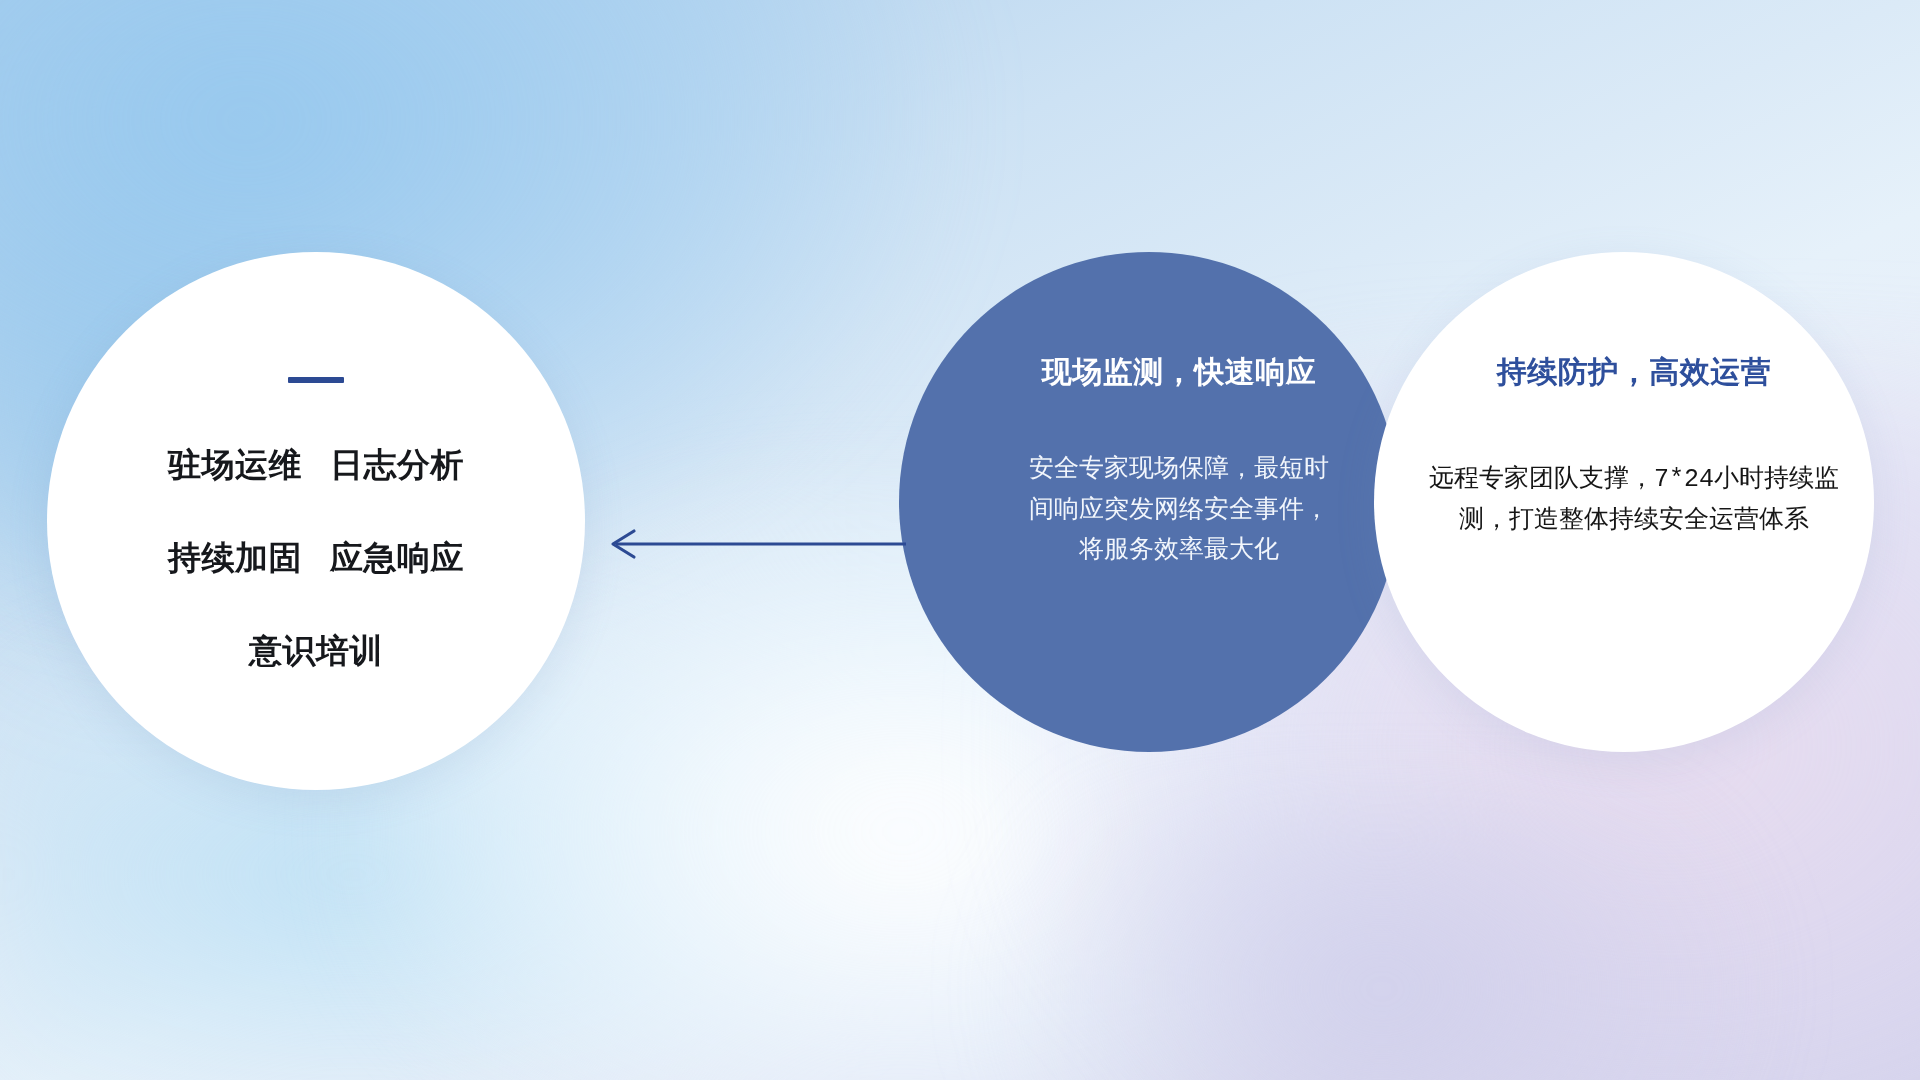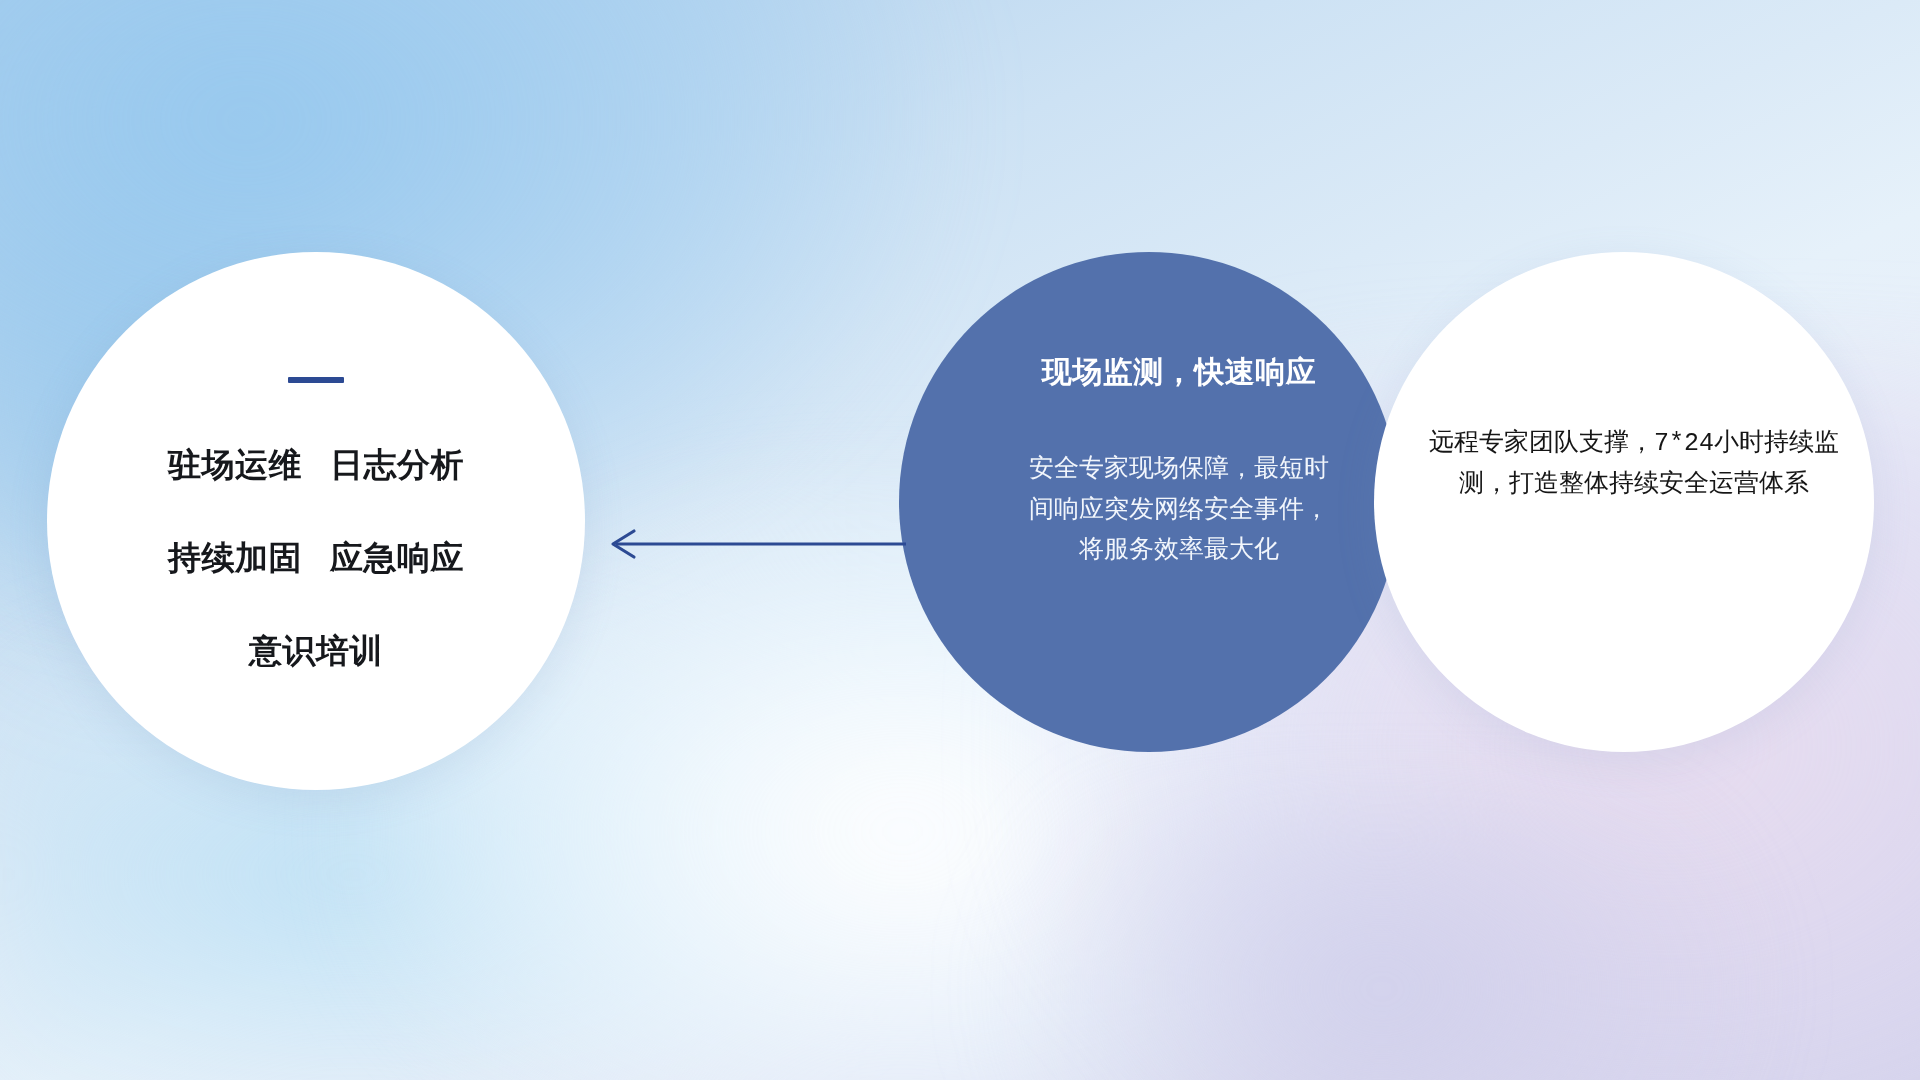--- a/index.html
+++ b/index.html
@@ -168,20 +168,21 @@
 
 <div class="circle" id="circle-mid">
   <div class="mid-inner">
     <div class="mid-title">现场监测，快速响应</div>
     <div class="mid-body">安全专家现场保障，最短时间响应突发网络安全事件，将服务效率最大化</div>
   </div>
 </div>
 
 <div class="circle" id="circle-right">
   <div class="right-inner">
+    <div class="right-title">持续防护，高效运营</div>
     <div class="right-body">远程专家团队支撑，7*24小时持续监测，打造整体持续安全运营体系</div>
   </div>
 </div>
 
 <div id="arrow">
   <svg width="310" height="48" viewBox="0 0 310 48" xmlns="http://www.w3.org/2000/svg">
     <line x1="310" y1="24" x2="20" y2="24" stroke="#2c4a93" stroke-width="3.2"></line>
     <polyline points="38,11 17,24 38,37" fill="none" stroke="#2c4a93" stroke-width="3.2" stroke-linecap="round" stroke-linejoin="round"></polyline>
   </svg>
 </div>

